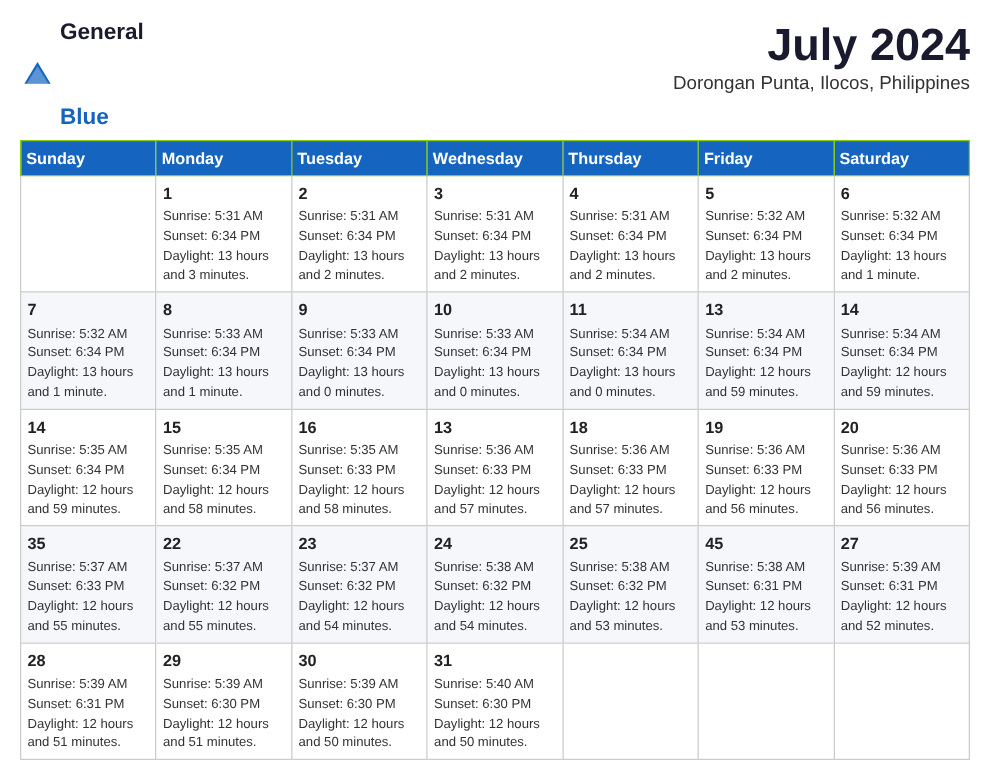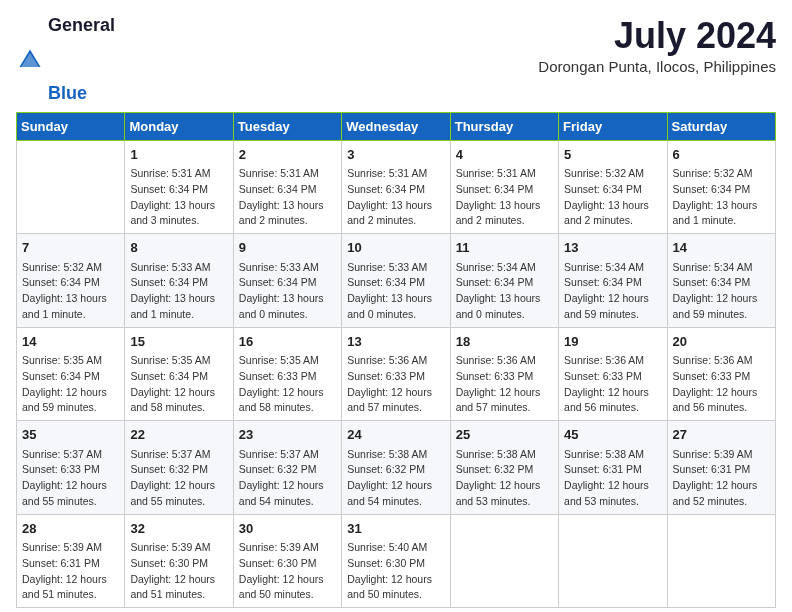--- a/index.html
+++ b/index.html
@@ -330,21 +330,21 @@
       </tr>
       <tr>
         <td>
           <span class="day-num">28</span>
           <div class="day-info" style="white-space: pre-line;">Sunrise: 5:39 AM
 Sunset: 6:31 PM
 Daylight: 12 hours
 and 51 minutes.</div>
         </td>
         <td>
-          <span class="day-num">32</span>
+          <span class="day-num">29</span>
           <div class="day-info" style="white-space: pre-line;">Sunrise: 5:39 AM
 Sunset: 6:30 PM
 Daylight: 12 hours
 and 51 minutes.</div>
         </td>
         <td>
           <span class="day-num">30</span>
           <div class="day-info" style="white-space: pre-line;">Sunrise: 5:39 AM
 Sunset: 6:30 PM
 Daylight: 12 hours

